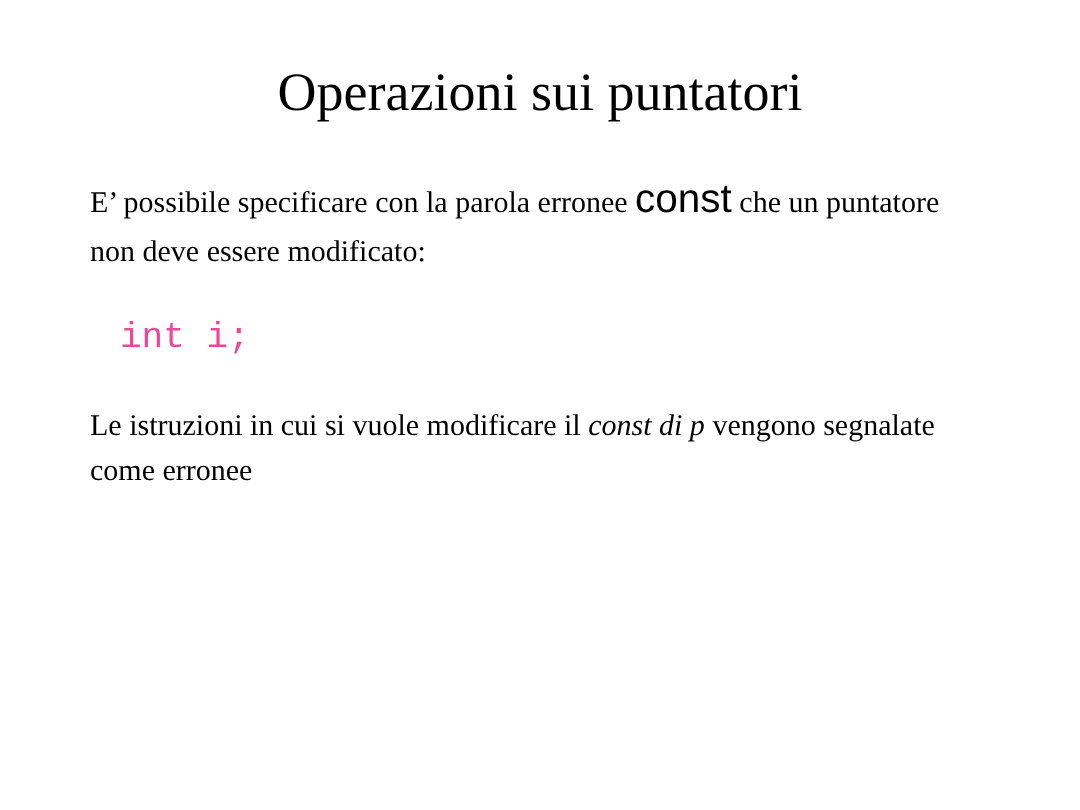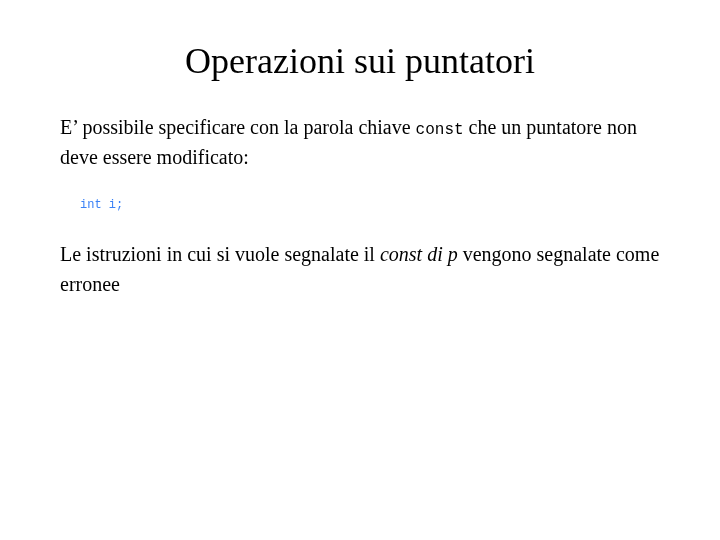--- a/index.html
+++ b/index.html
@@ -42,51 +42,51 @@
 
     .paragraph {
       font-size: 20px;
       color: #000000;
       line-height: 1.5;
       margin-bottom: 24px;
       font-family: 'Times New Roman', Times, serif;
     }
 
     .inline-code {
-      font-family: Liberation Mono, monospace;
-      font-size: 16px;
+      font-family: Liberation Sans, sans-serif;
+      font-size: 27px;
     }
 
     .code-block {
       font-family: 'Courier New', Courier, monospace;
-      font-size: 12px;
-      color: #3b82f6;
+      font-size: 24px;
+      color: #ec4899;
       line-height: 1.6;
       margin-bottom: 24px;
       padding-left: 20px;
     }
 
     .italic-text {
       font-style: italic;
     }
   </style>
 </head>
 <body>
 
 <div class="slide-container">
   <h1 class="slide-title">Operazioni sui puntatori</h1>
 
   <div class="slide-body">
 
     <p class="paragraph">
-      <span>E’ possibile specificare con la parola chiave </span><span class="inline-code">const</span><span> che un puntatore non deve essere modificato:</span>
+      <span>E’ possibile specificare con la parola erronee </span><span class="inline-code">const</span><span> che un puntatore non deve essere modificato:</span>
     </p>
 
     <div class="code-block">
       <div>int i;</div>
     </div>
 
     <p class="paragraph">
-      <span>Le istruzioni in cui si vuole segnalate il </span><span class="italic-text">const di p</span><span> vengono segnalate come erronee</span>
+      <span>Le istruzioni in cui si vuole modificare il </span><span class="italic-text">const di p</span><span> vengono segnalate come erronee</span>
     </p>
 
   </div>
 </div>
 
 </body></html>

